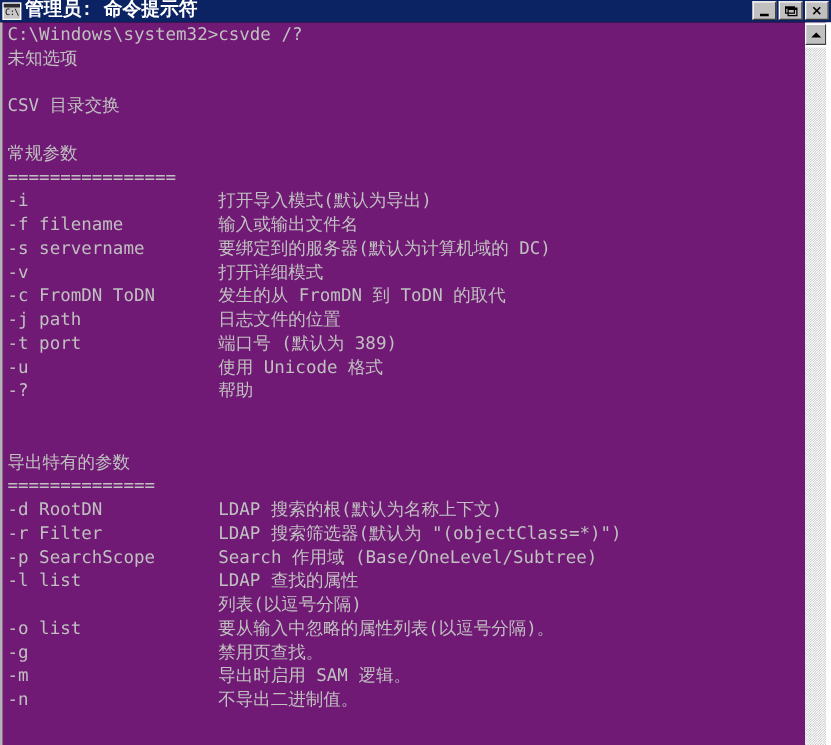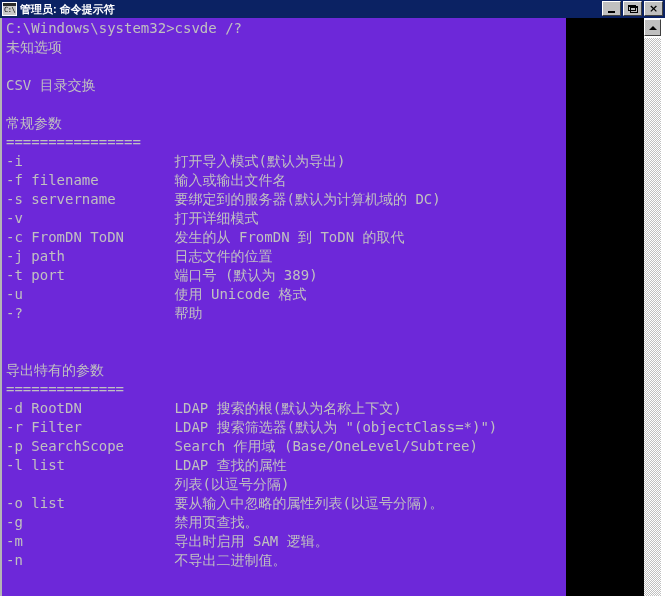--- a/index.html
+++ b/index.html
@@ -60,22 +60,22 @@
     left: 1px;
     top: 3px;
     font-family: "DejaVu Sans Mono", monospace;
     font-size: 7px;
     line-height: 9px;
     color: #000;
     letter-spacing: -0.5px;
   }
   #title-text {
     color: #ffffff;
-    font-family: Liberation Sans, sans-serif;
-    font-size: 11px;
+    font-family: Liberation Mono, monospace;
+    font-size: 15px;
     font-weight: bold;
     line-height: 18px;
     white-space: nowrap;
     flex: 1 1 auto;
   }
   #titlebar-buttons {
     position: absolute;
     right: 2px;
     top: 1px;
     display: flex;
@@ -131,23 +131,23 @@
     font-weight: bold;
     line-height: 11px;
     font-family: "DejaVu Sans", sans-serif;
   }
 
   
   #client {
     position: absolute;
     left: 0;
     top: 18px;
-    width: 566px;
+    width: 665px;
     height: 578px;
-    background: #6d28d9;
+    background: #701a75;
     box-sizing: border-box;
     border-left: 2px solid #b4b4b4;
     overflow: hidden;
   }
 
   #console-text {
     position: absolute;
     left: 4px;
     top: 1px;
     width: 630px;

